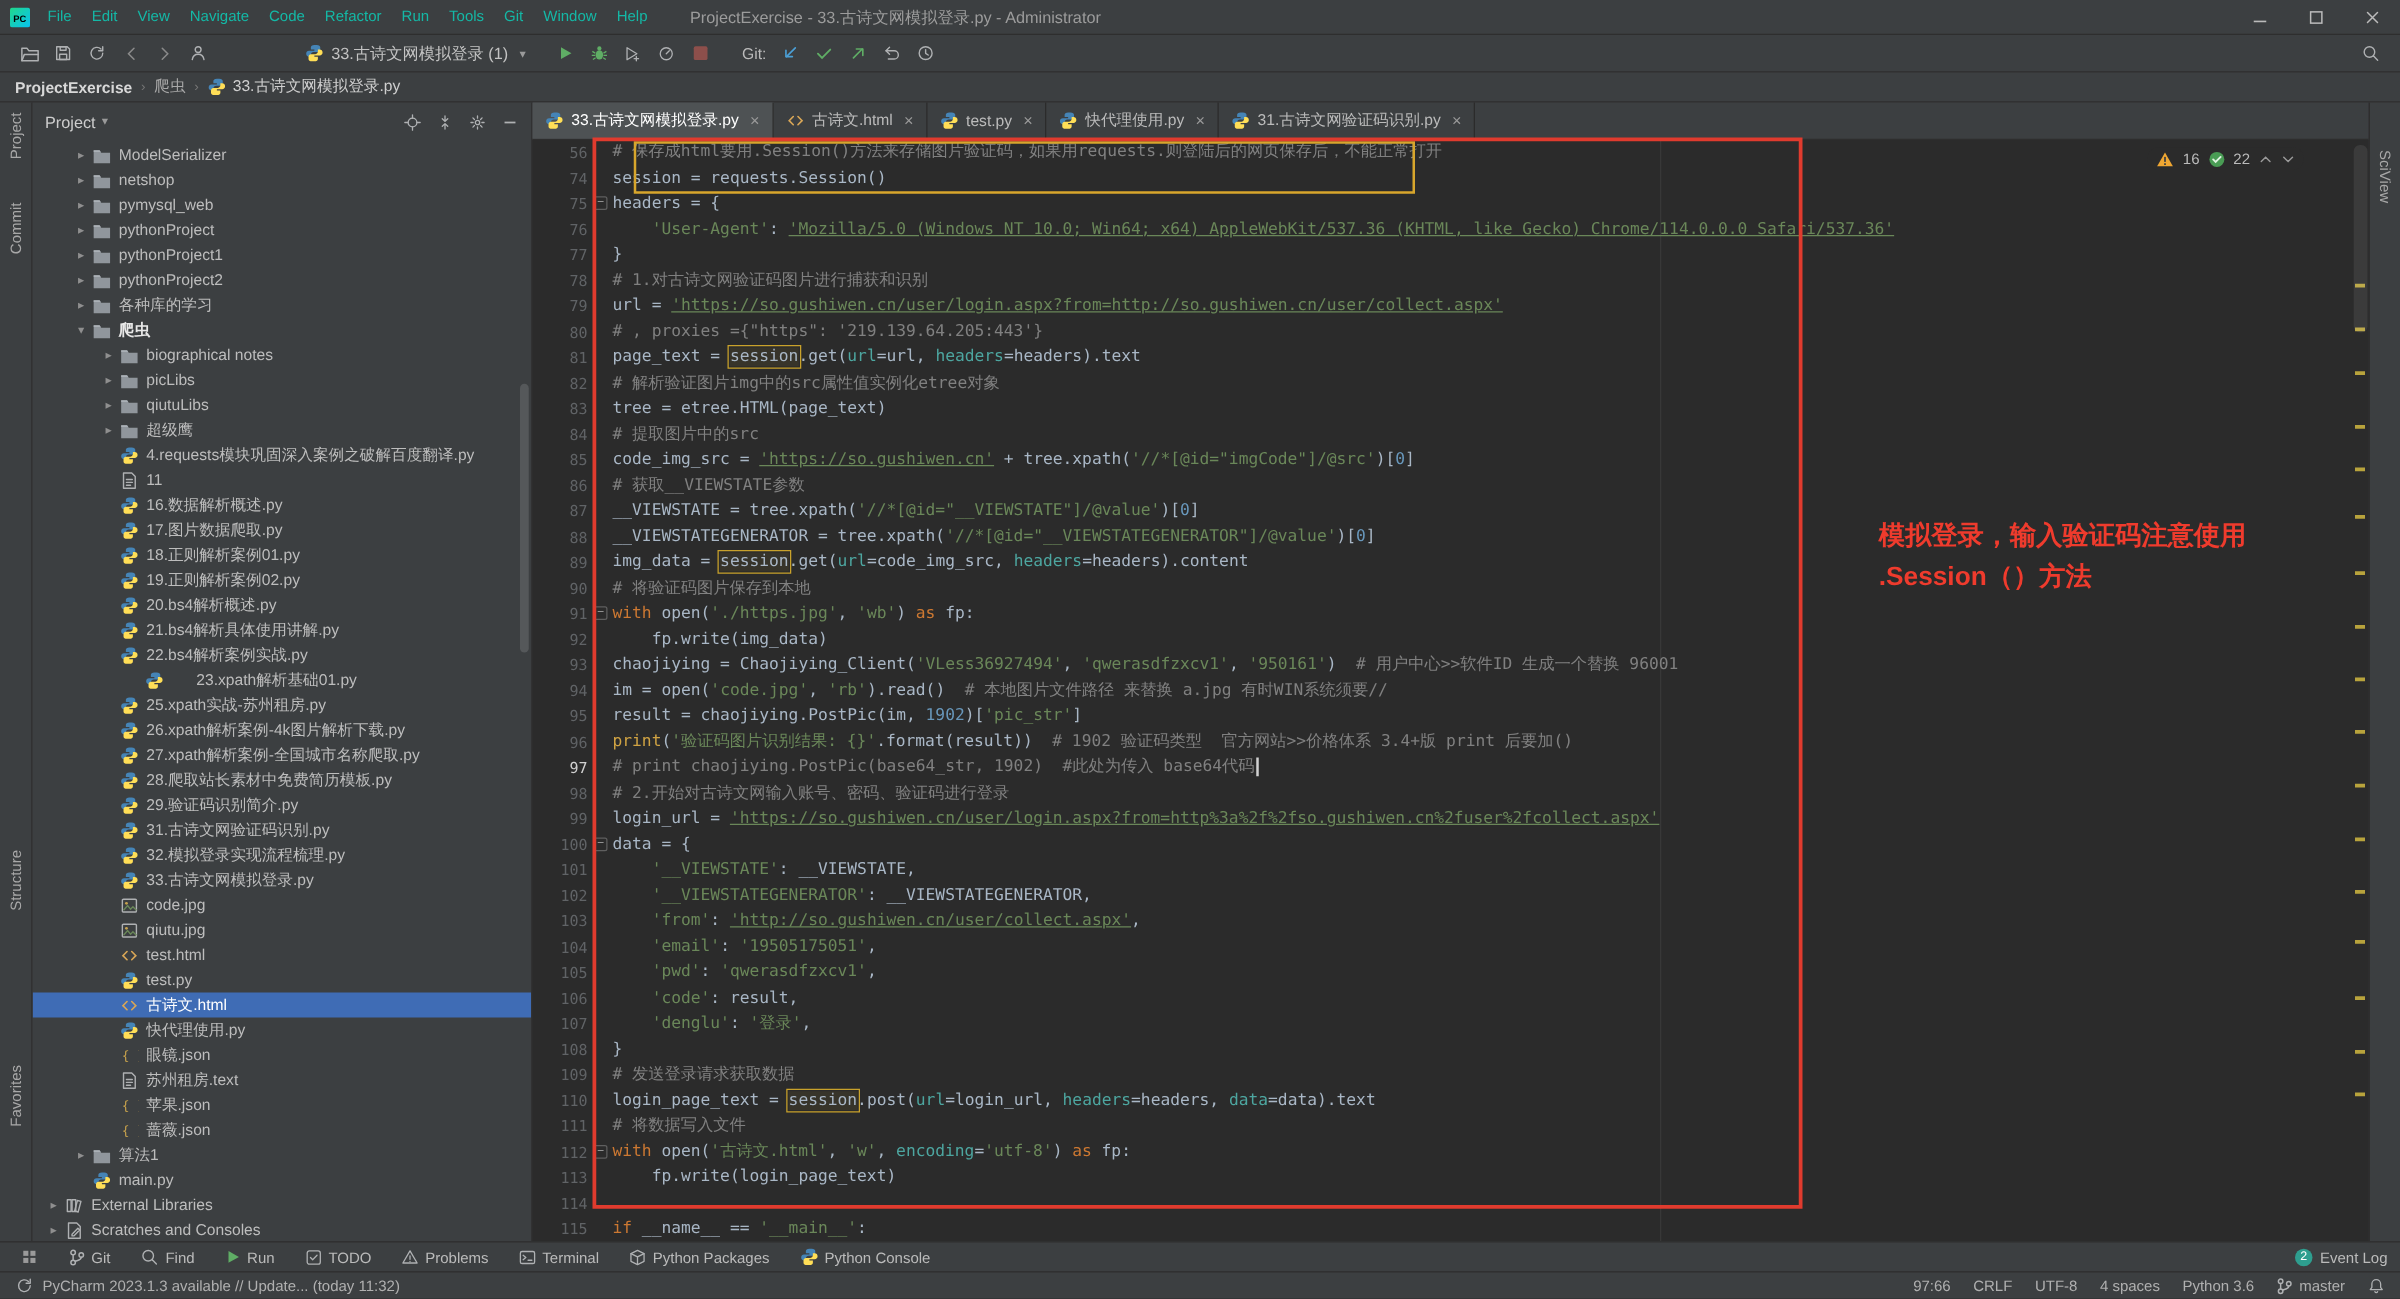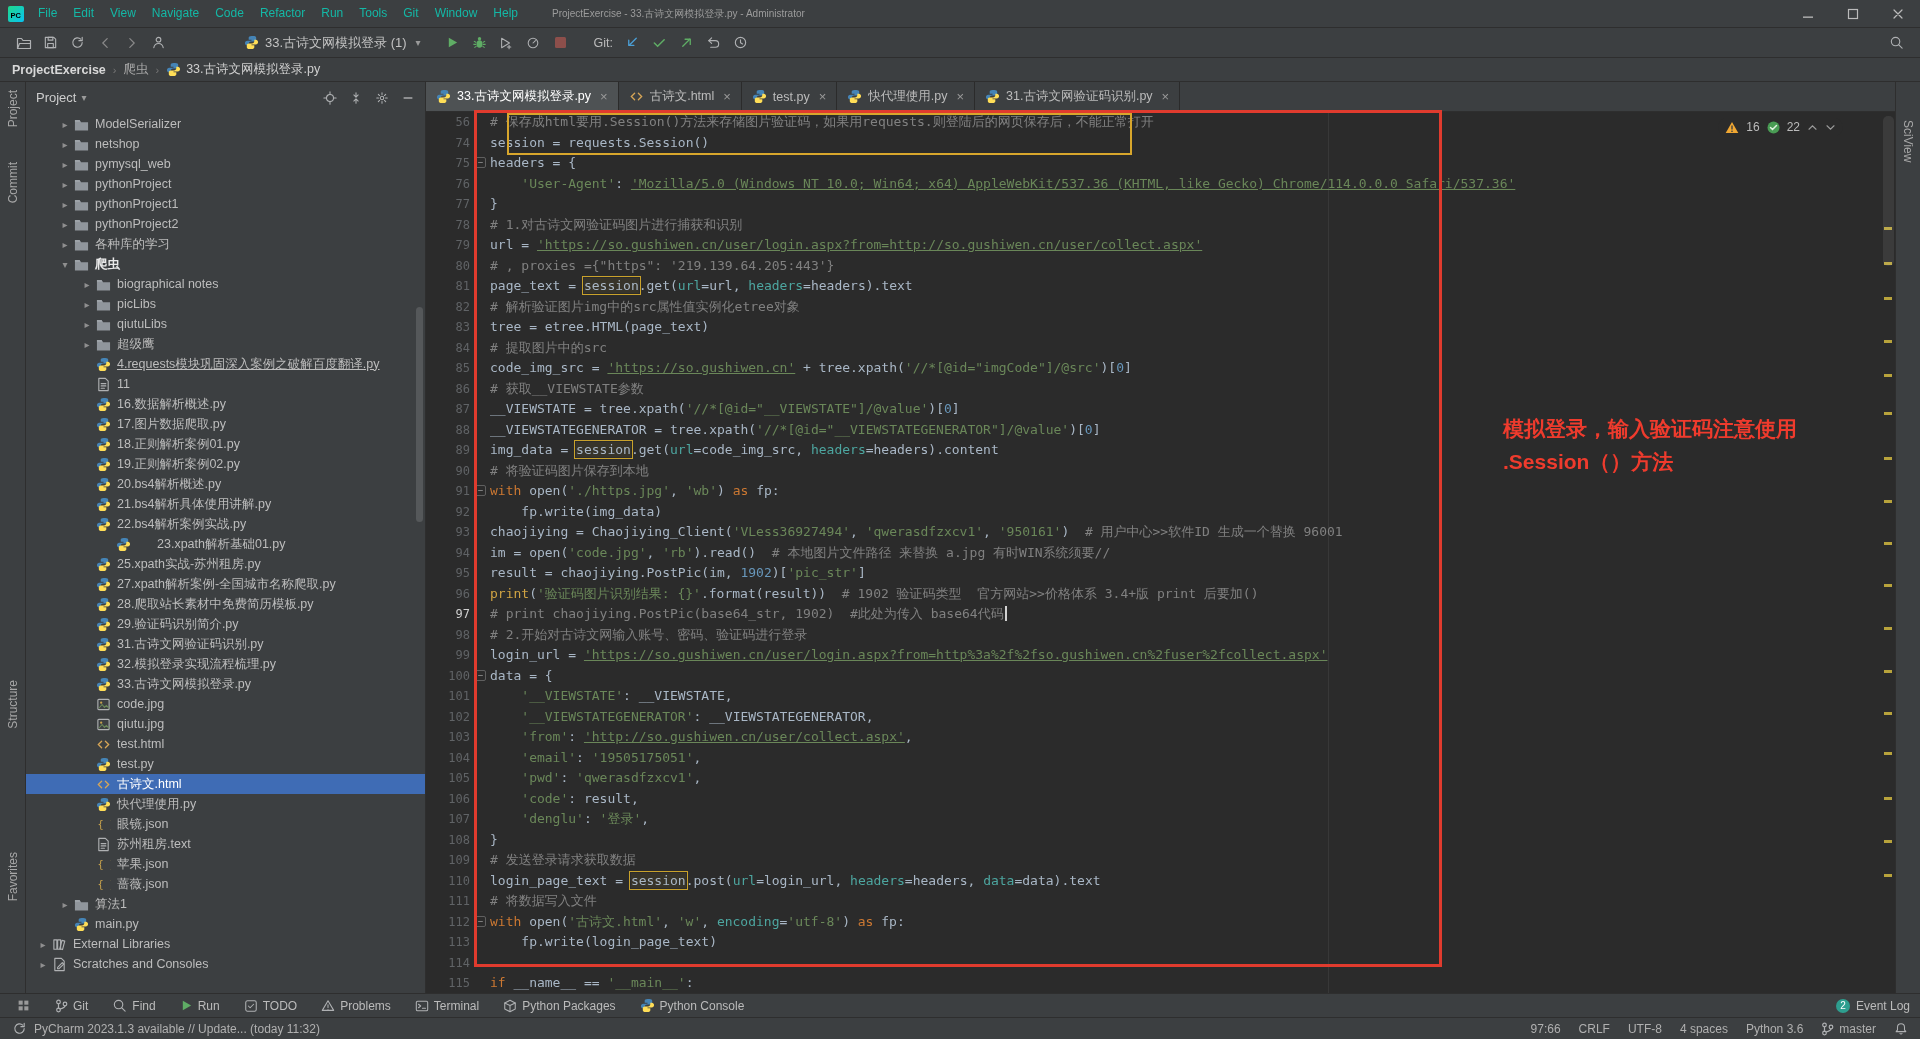--- a/index.html
+++ b/index.html
@@ -5,21 +5,21 @@
 *{margin:0;padding:0;box-sizing:border-box}
 html,body{width:1920px;height:1039px}
 body{position:relative;background:#2b2b2b;font-family:"Liberation Sans",sans-serif;color:#bbbbbb;overflow:hidden;font-size:13px;cursor:default}
 .icon{display:inline-flex;align-items:center;justify-content:center;vertical-align:middle}
 .icon svg{display:block}
 
 
 .titlebar{position:absolute;left:0;top:0;right:0;height:28px;background:#3c3f41;border-bottom:1px solid #2e2e2e;display:flex;align-items:center;padding-left:8px}
 .menu{display:flex;margin-left:6px}
 .menu-item{padding:0 8px;line-height:27px;font-size:12px;color:#14b8a6}
-.win-title{margin-left:26px;color:#9c9c9c;font-size:10px;white-space:nowrap}
+.win-title{margin-left:26px;color:#9c9c9c;font-size:13px;white-space:nowrap}
 .win-controls{margin-left:auto;display:flex;height:100%}
 .win-btn{width:45px;display:flex;align-items:center;justify-content:center}
 
 
 .toolbar{position:absolute;left:0;top:28px;right:0;height:30px;background:#3c3f41;border-bottom:1px solid #2e2e2e;display:flex;align-items:center;padding:0 10px}
 .tb-btn{width:27px;height:24px;display:flex;align-items:center;justify-content:center;border-radius:3px}
 .run-combo{display:flex;align-items:center;gap:6px;margin-left:66px;margin-right:12px;padding:0 6px;height:24px;color:#c3c3c3}
 .combo-caret{color:#9a9a9a;font-size:10px;margin-left:3px}
 .tb-git-label{margin:0 6px 0 20px;color:#bbb;font-size:12.5px}
 .tb-search{margin-left:auto}
@@ -474,21 +474,21 @@
         <div class="trow" style="padding-left: 54px;">
           <span class="arrow">▸</span>
           <span class="icon">
             <svg width="15" height="15" viewBox="0 0 16 16">
               <path fill="#90969c" d="M1 3.5h5l1.5 2H15v9H1z"></path>
               <path fill="#aab0b6" d="M1 3.5h5l1 1.3H1z"></path>
             </svg>
           </span>
           <span class="tlabel">超级鹰</span>
         </div>
-        <div class="trow" style="padding-left: 54px; text-decoration: underline;">
+        <div class="trow" style="padding-left: 54px;">
           <span class="arrow"></span>
           <span class="icon">
             <svg width="15" height="15" viewBox="0 0 16 16">
               <path fill="#4584b6" d="M8 1C6 1 5 1.8 5 3v2h3v1H3.5C2 6 1 7 1 8.5S2 11 3.5 11H5V9.5C5 8 6 7 7.5 7H11c1 0 2-.8 2-2V3c0-1.2-1-2-3-2z"></path>
               <path fill="#ffde57" d="M8 15c2 0 3-.8 3-2v-2H8v-1h4.5c1.5 0 2.5-1 2.5-2.5S14 5 12.5 5H11v1.5C11 8 10 9 8.5 9H5c-1 0-2 .8-2 2v2c0 1.2 1 2 3 2z"></path>
             </svg>
           </span>
           <span class="tlabel">4.requests模块巩固深入案例之破解百度翻译.py</span>
         </div>
         <div class="trow" style="padding-left: 54px; text-align: center;">
@@ -583,20 +583,30 @@
         </div>
         <div class="trow" style="padding-left: 54px;">
           <span class="arrow"></span>
           <span class="icon">
             <svg width="15" height="15" viewBox="0 0 16 16">
               <path fill="#4584b6" d="M8 1C6 1 5 1.8 5 3v2h3v1H3.5C2 6 1 7 1 8.5S2 11 3.5 11H5V9.5C5 8 6 7 7.5 7H11c1 0 2-.8 2-2V3c0-1.2-1-2-3-2z"></path>
               <path fill="#ffde57" d="M8 15c2 0 3-.8 3-2v-2H8v-1h4.5c1.5 0 2.5-1 2.5-2.5S14 5 12.5 5H11v1.5C11 8 10 9 8.5 9H5c-1 0-2 .8-2 2v2c0 1.2 1 2 3 2z"></path>
             </svg>
           </span>
           <span class="tlabel">25.xpath实战-苏州租房.py</span>
+        </div>
+        <div class="trow" style="padding-left: 54px;">
+          <span class="arrow"></span>
+          <span class="icon">
+            <svg width="15" height="15" viewBox="0 0 16 16">
+              <path fill="#4584b6" d="M8 1C6 1 5 1.8 5 3v2h3v1H3.5C2 6 1 7 1 8.5S2 11 3.5 11H5V9.5C5 8 6 7 7.5 7H11c1 0 2-.8 2-2V3c0-1.2-1-2-3-2z"></path>
+              <path fill="#ffde57" d="M8 15c2 0 3-.8 3-2v-2H8v-1h4.5c1.5 0 2.5-1 2.5-2.5S14 5 12.5 5H11v1.5C11 8 10 9 8.5 9H5c-1 0-2 .8-2 2v2c0 1.2 1 2 3 2z"></path>
+            </svg>
+          </span>
+          <span class="tlabel">26.xpath解析案例-4k图片解析下载.py</span>
         </div>
         <div class="trow" style="padding-left: 54px;">
           <span class="arrow"></span>
           <span class="icon">
             <svg width="15" height="15" viewBox="0 0 16 16">
               <path fill="#4584b6" d="M8 1C6 1 5 1.8 5 3v2h3v1H3.5C2 6 1 7 1 8.5S2 11 3.5 11H5V9.5C5 8 6 7 7.5 7H11c1 0 2-.8 2-2V3c0-1.2-1-2-3-2z"></path>
               <path fill="#ffde57" d="M8 15c2 0 3-.8 3-2v-2H8v-1h4.5c1.5 0 2.5-1 2.5-2.5S14 5 12.5 5H11v1.5C11 8 10 9 8.5 9H5c-1 0-2 .8-2 2v2c0 1.2 1 2 3 2z"></path>
             </svg>
           </span>
           <span class="tlabel">27.xpath解析案例-全国城市名称爬取.py</span>

